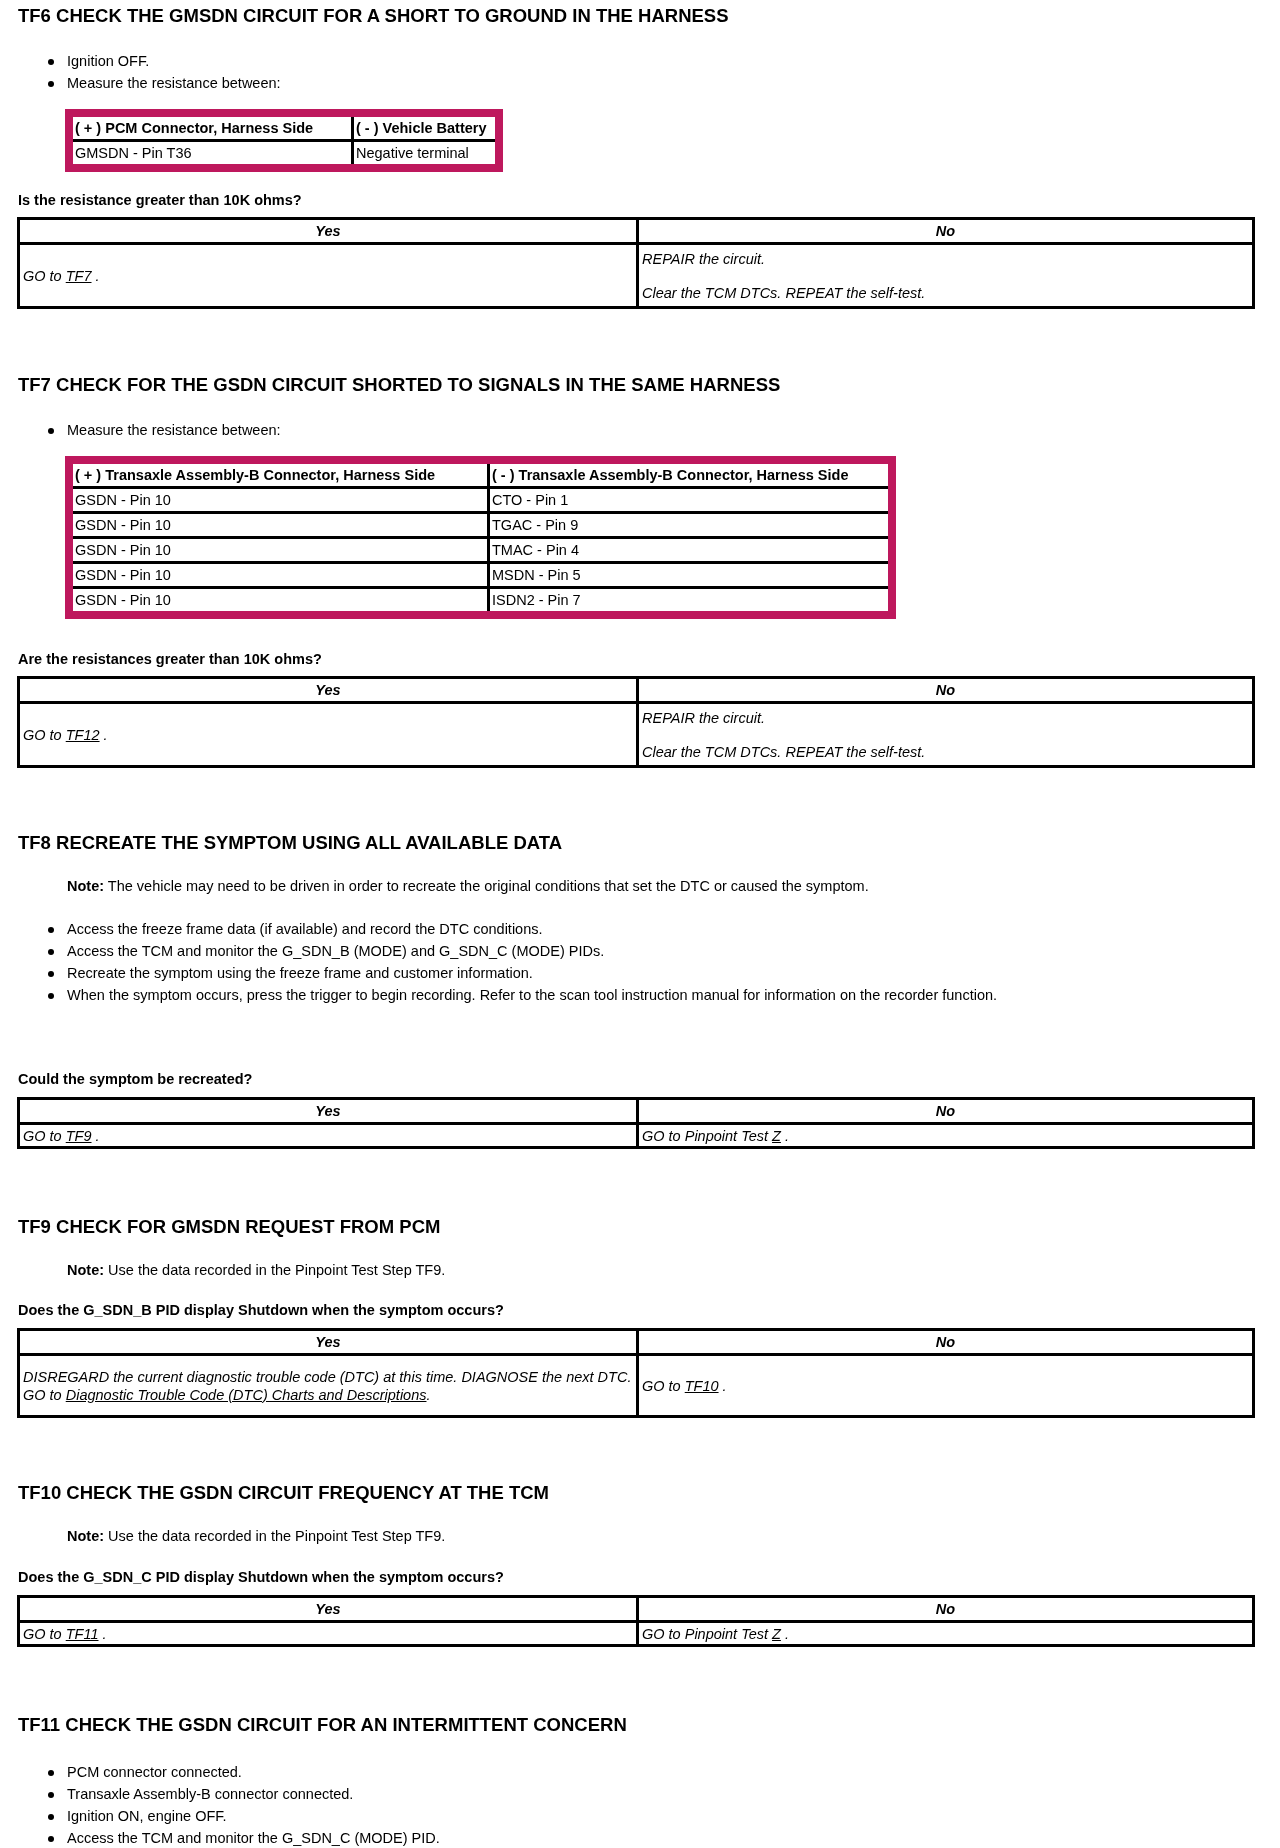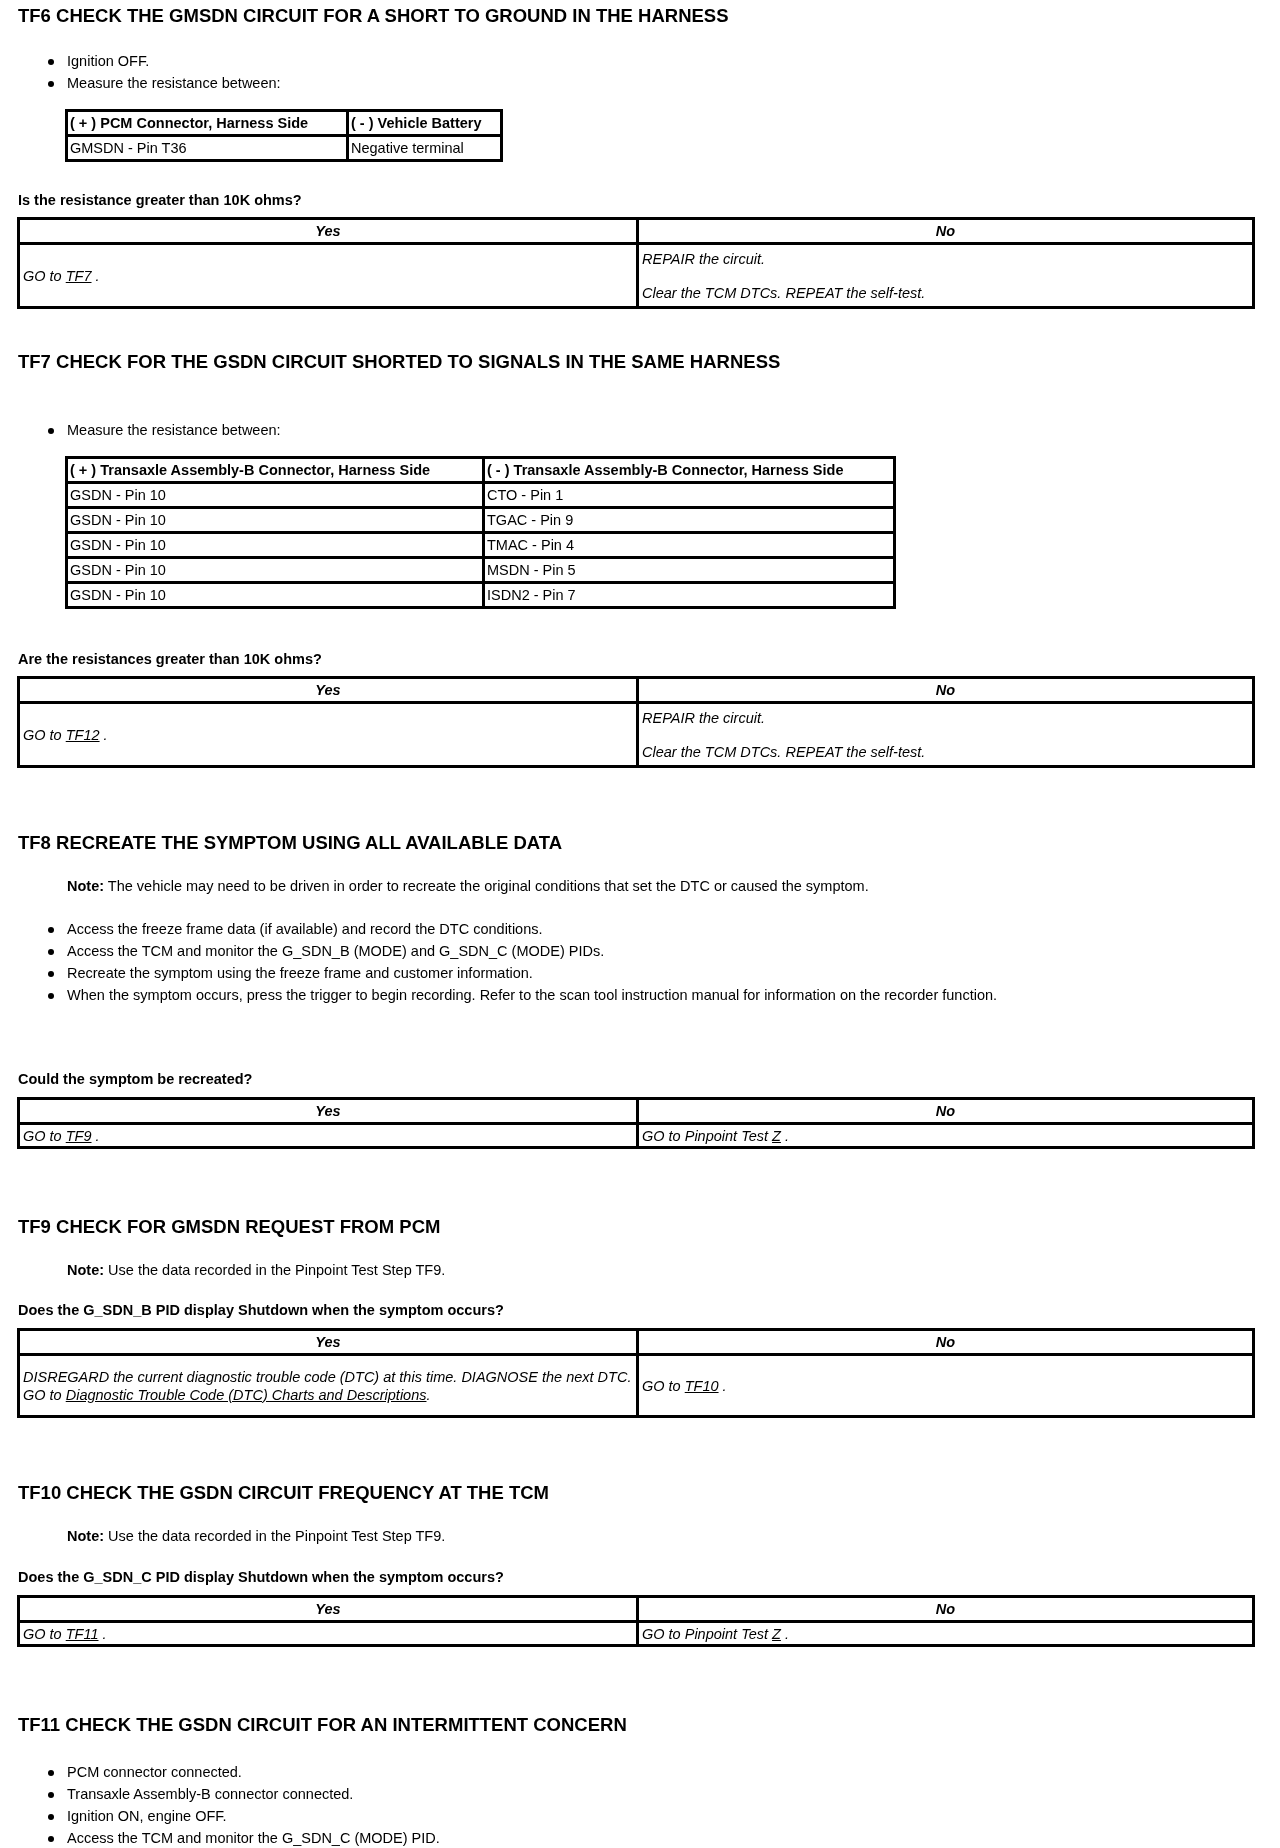--- a/index.html
+++ b/index.html
@@ -8,21 +8,21 @@
     font-family: "Liberation Sans", sans-serif; color: #000000; font-size: 15px;
   }
   .abs { position: absolute; }
   .h2 { font-weight: bold; font-size: 18.5px; left: 18px; white-space: nowrap; letter-spacing: 0; }
   .q { font-weight: bold; font-size: 14.5px; left: 18px; white-space: nowrap; }
   .note { left: 67px; font-size: 14.5px; white-space: nowrap; text-align: right; }
   .note b { font-weight: bold; }
   ul.bl { margin: 0; padding: 0; list-style: none; left: 48px; }
   ul.bl li { position: relative; padding-left: 19px; font-size: 14.5px; line-height: 22px; height: 22px; white-space: nowrap; }
   ul.bl li::before { content: ""; position: absolute; left: 0; top: 9px; width: 6px; height: 6px; border-radius: 50%; background: #000; }
-  table.conn { border-collapse: collapse; border: 2px solid #be185d; }
+  table.conn { border-collapse: collapse; border: 8px solid #be185d; }
   table.conn td { border: 3px solid #000; font-size: 14.5px; height: 22px; padding: 0 2px; white-space: nowrap; vertical-align: middle; }
   table.conn tr.hdr td { font-weight: bold; }
   table.dec { border-collapse: collapse; border: 3px solid #b91c1c; width: 1238px; left: 17px; table-layout: fixed; font-style: italic; }
   table.dec td { border: 3px solid #000; font-size: 14.5px; padding: 0 3px; vertical-align: middle; }
   table.dec tr.hdr td { font-weight: bold; text-align: center; height: 22px; }
   table.dec td.c1 { width: 610px; }
   .lnk { text-decoration: underline; }
   .nl { display: block; }
   .gap { display: block; height: 18px; }
 </style>
@@ -57,21 +57,21 @@
     <td><span>GO to </span><span class="lnk">TF7</span><span> .</span></td>
     <td>
           <span class="nl">REPAIR the circuit.</span>
           <span class="gap"></span>
           <span class="nl">Clear the TCM DTCs. REPEAT the self-test.</span>
         </td>
   </tr>
 </tbody>
   </table>
 
-<div class="abs h2" style="top:351px;">TF7 CHECK FOR THE GSDN CIRCUIT SHORTED TO SIGNALS IN THE SAME HARNESS</div>
+<div class="abs h2" style="top:374px;">TF7 CHECK FOR THE GSDN CIRCUIT SHORTED TO SIGNALS IN THE SAME HARNESS</div>
 <ul class="abs bl" style="top:419px;">
   <li>Measure the resistance between:</li>
 </ul>
 <table class="abs conn" style="left:65px; top:456px; width:831px;">
   <tbody>
       <tr class="hdr">
     <td style="width:410px;">( + ) Transaxle Assembly-B Connector, Harness Side</td>
     <td>( - ) Transaxle Assembly-B Connector, Harness Side</td>
   </tr>
   <tr>

